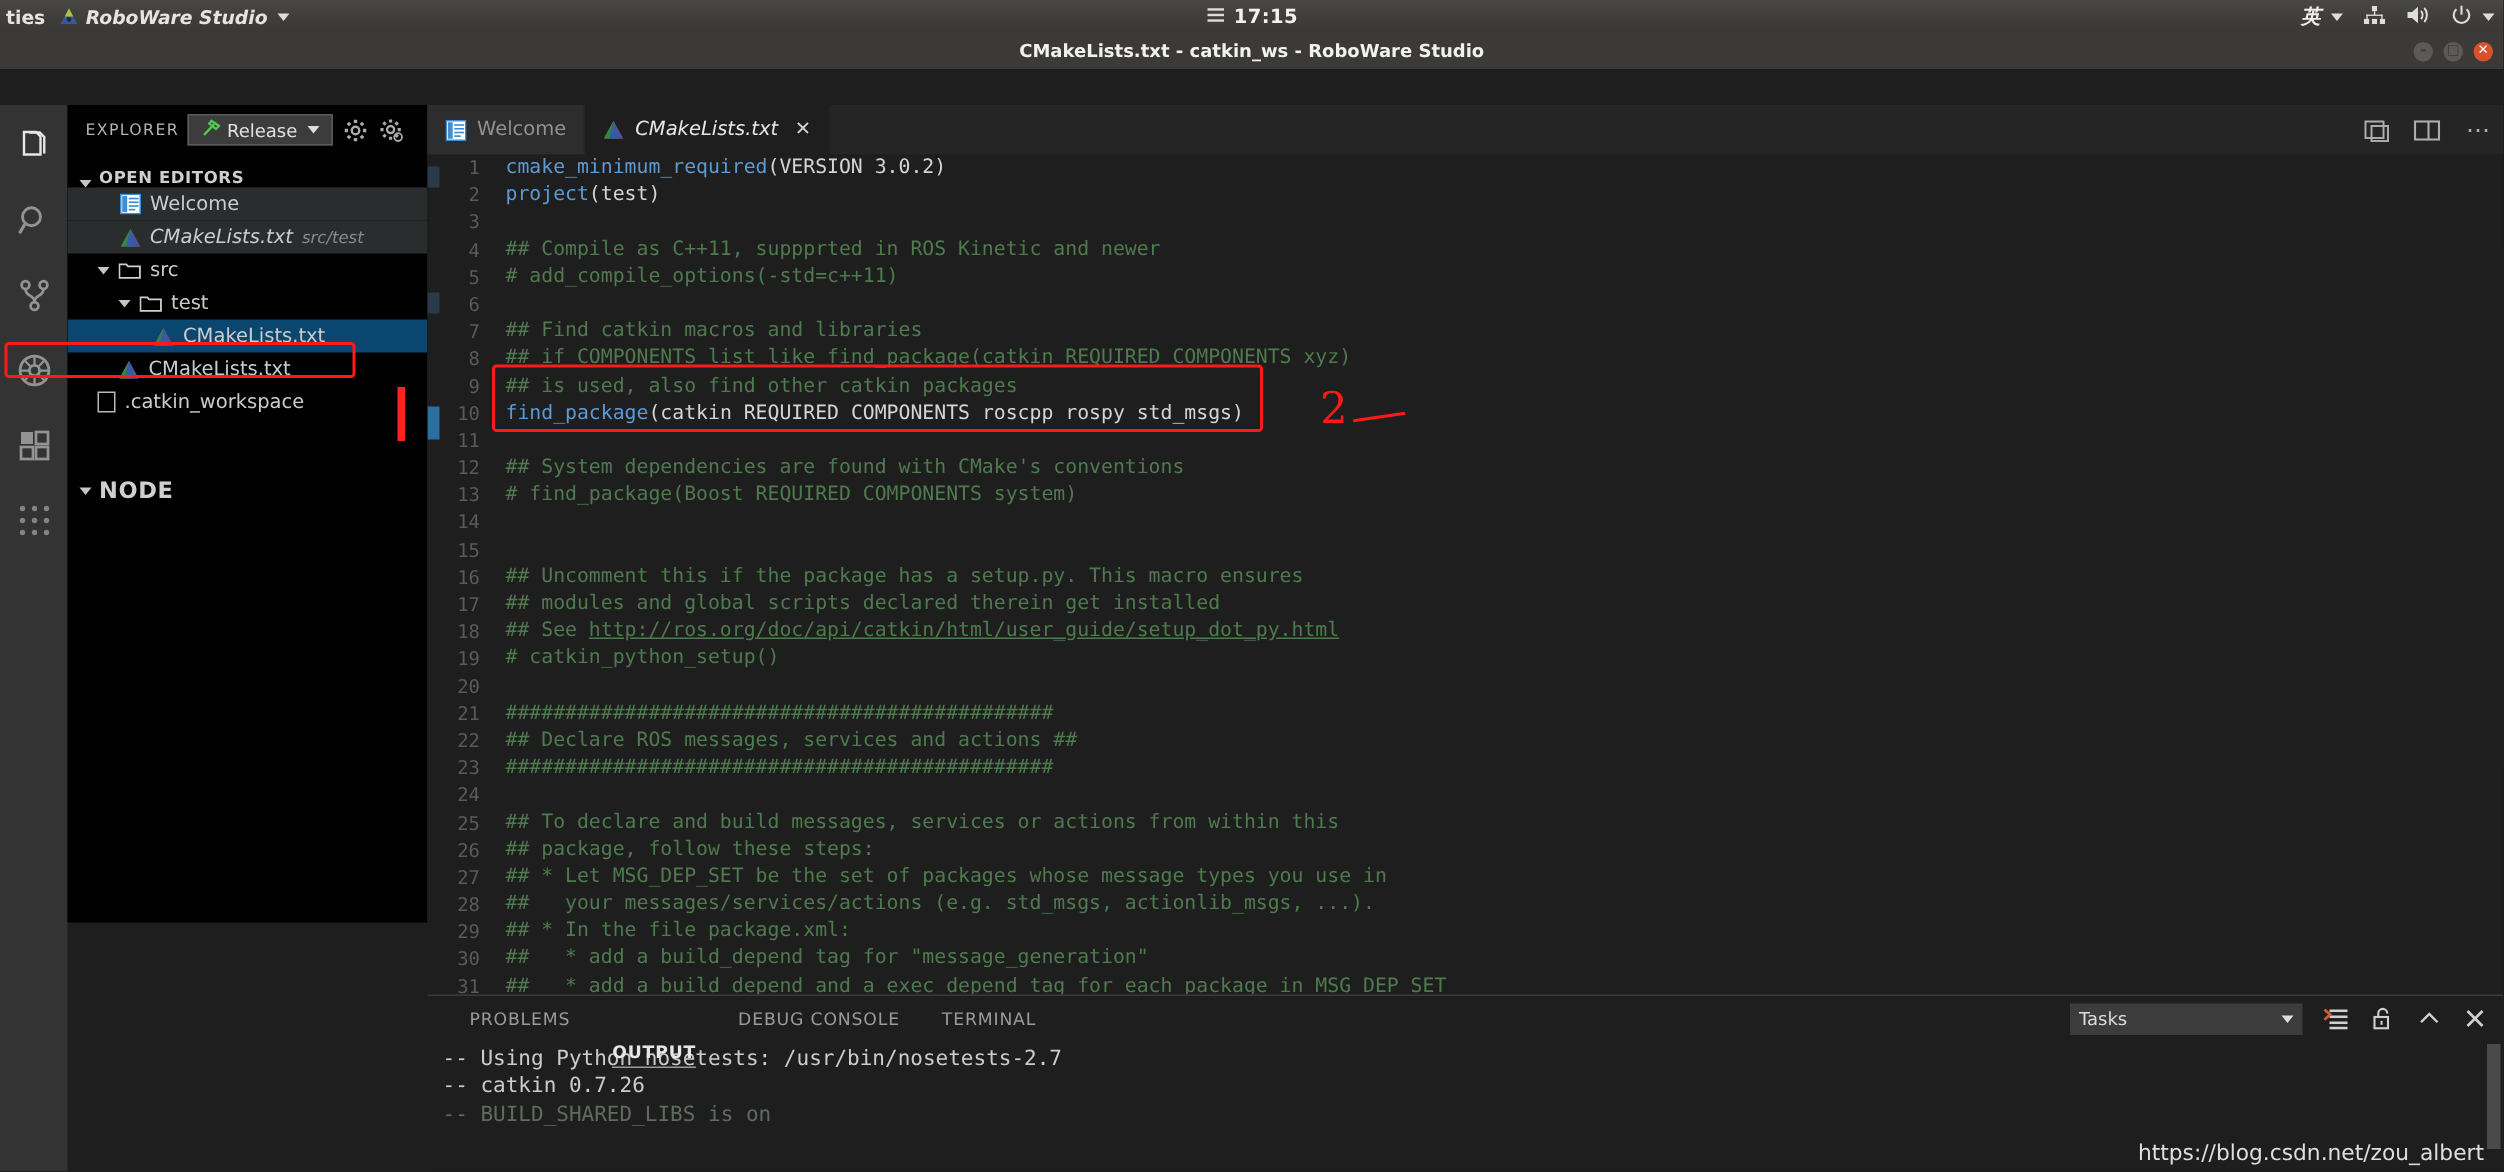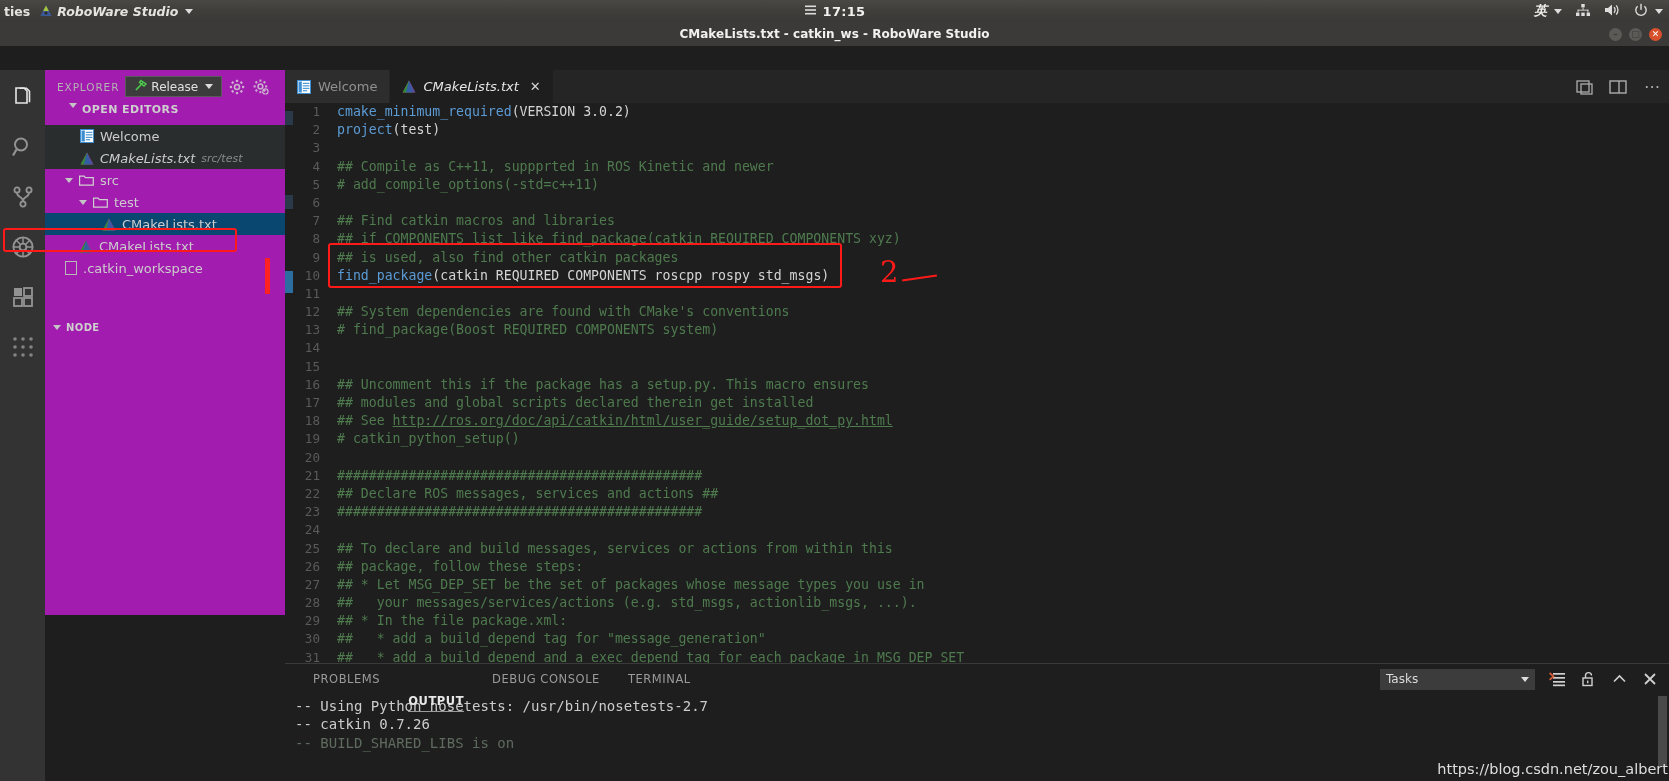--- a/index.html
+++ b/index.html
@@ -61,36 +61,36 @@
   .activitybar {
     position:absolute; left:0; top:70px; width:45px; height:711px;
     background:#333333; display:flex; flex-direction:column; align-items:center; padding-top:12px; gap:20px;
   }
   .ab-icon { width:30px;height:30px;display:flex;align-items:center;justify-content:center;opacity:.62; }
   .ab-icon.active { opacity:1; }
 
   
   .sidebar {
     position:absolute; left:45px; top:70px; width:240px; height:545px;
-    background:#a21caf; overflow:hidden;
+    background:#000000; overflow:hidden;
   }
   .sb-header {
     height:33px; display:flex; align-items:center; gap:6px; padding-left:12px; padding-right:6px;
   }
   .sb-title { color:#b4b4b4; font-size:10.5px; letter-spacing:.9px; }
   .build-select {
     display:flex; align-items:center; gap:4px; height:21px;
     border:1px solid #5a5a5a; background:#3c3c3c; padding:0 8px; min-width:93px;
   }
   .build-select .bs-label { color:#e0e0e0; font-size:12px; flex:1; }
   .hammer { color:#4ec94e; font-size:12px; line-height:1; }
   .gear-btn { width:18px;height:18px;display:flex;align-items:center;justify-content:center;opacity:.8;}
 
   .sec-header {
-    height:22px; display:flex; align-items:flex-start; gap:5px; padding-left:24px;
+    height:22px; display:flex; align-items:flex-end; gap:5px; padding-left:8px;
     color:#cfcfcf; font-size:11px; font-weight:bold; letter-spacing:.4px;
   }
   .tri { width:0;height:0;border-left:4px solid transparent;border-right:4px solid transparent;border-top:5px solid #c5c5c5; }
 
   .row {
     height:22px; display:flex; align-items:center; gap:6px; color:#cccccc; font-size:13px;
     white-space:nowrap; position:relative;
   }
   .row.hl { background:#2a2d2e; }
   .row.sel { background:#094771; }
@@ -106,21 +106,21 @@
   .sel-outline {
     position:absolute; left:3px; top:228px; width:234px; height:24px;
     border:2.5px solid #ff1a1a; border-radius:3px; pointer-events:none; z-index:20;
   }
   .red-bar {
     position:absolute; left:265px; top:258px; width:5px; height:36px; background:#f22; z-index:21;
   }
   .node-header {
     position:absolute; left:0; bottom:277px; width:240px; height:22px;
     display:flex; align-items:center; gap:5px; padding-left:8px;
-    color:#cfcfcf; font-size:10px; font-weight:bold; letter-spacing:.4px;
+    color:#cfcfcf; font-size:15px; font-weight:bold; letter-spacing:.4px;
   }
 
   
   .editor-area { position:absolute; left:285px; top:70px; width:1384px; height:593px; background:#1e1e1e; }
   .tabs { height:33px; background:#252526; display:flex; align-items:stretch; position:relative; }
   .tab {
     display:flex; align-items:center; gap:7px; padding:0 12px; font-size:13px; color:#919191;
     background:#2d2d2d; border-right:1px solid #252526;
   }
   .tab.active { background:#1e1e1e; color:#e7e7e7; }
@@ -179,21 +179,21 @@
   }
   .pa-ic { width:18px;height:18px;display:flex;align-items:center;justify-content:center;color:#c5c5c5;}
   .panel-body { padding:3px 0 0 10px; }
   .pline {
     font-family:"DejaVu Sans Mono","Liberation Mono",monospace;
     font-size:14px; line-height:18.4px; color:#cccccc; white-space:pre;
   }
   .pline.dim { color:#5e6b5e; }
   .panel-scroll { position:absolute; right:2px; top:32px; width:9px; height:70px; background:#4a4a4a;}
   .watermark {
-    position:absolute; right:1px; bottom:4px; color:#dedede; font-size:14.5px;
+    position:absolute; right:13px; bottom:4px; color:#dedede; font-size:14.5px;
     font-family:"DejaVu Sans","Liberation Sans",sans-serif; z-index:30;
   }
 </style>
 </head>
 <body>
 
 <div class="app">
 
   <div class="sysbar">
     <div class="sb-left">

